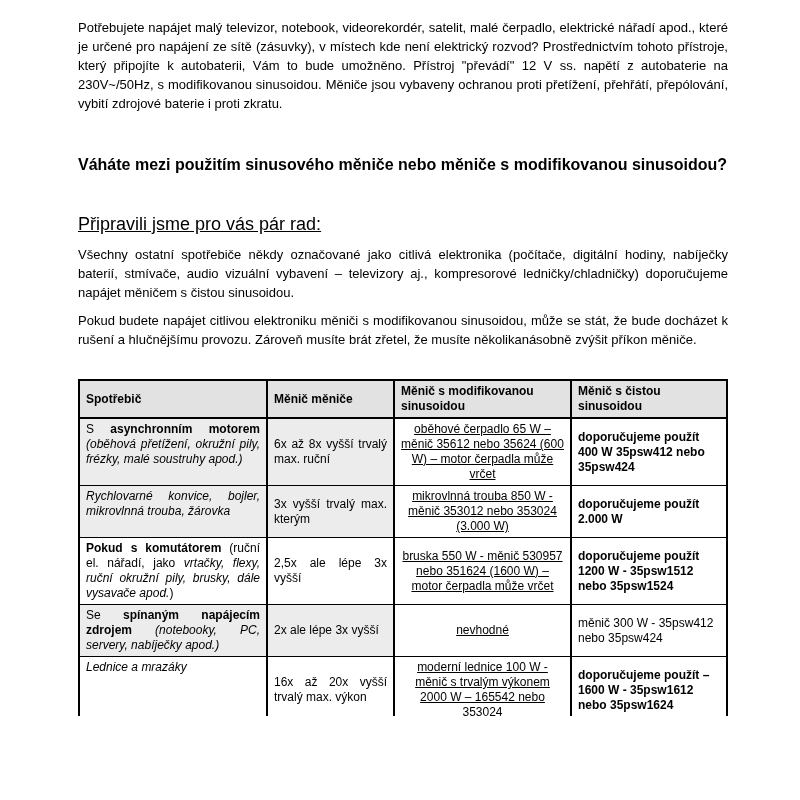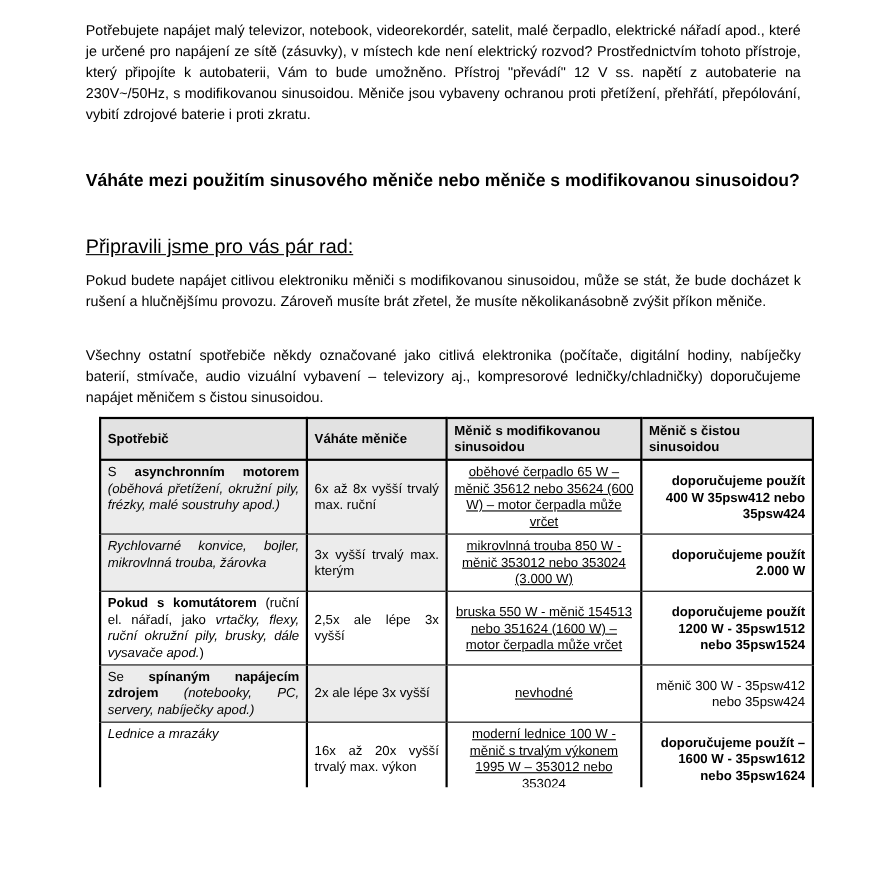--- a/index.html
+++ b/index.html
@@ -34,21 +34,20 @@
   .p-advice2    { margin-bottom: 9px; }
   .p-advice3    { margin-bottom: 30px; }
 
   table.inverter-table {
     border-collapse: collapse;
     table-layout: fixed;
     width: 648px;
     border: 2px solid var(--border-color, #000);
     font-size: 12px;
     line-height: 15px;
-    margin-left: 12px;
   }
   .inverter-table th,
   .inverter-table td {
     box-sizing: border-box;
     padding: 3px 6px 3px 6px;
     overflow: hidden;
   }
   .inverter-table th {
     border: 2px solid var(--border-color, #000);
     background: var(--header-bg, #e2e2e2);
@@ -66,85 +65,85 @@
   .inverter-table thead tr { height: 28px; }
   .inverter-table tbody tr:nth-child(1) { height: 65px; }
   .inverter-table tbody tr:nth-child(2) { height: 43px; }
   .inverter-table tbody tr:nth-child(3) { height: 66px; }
   .inverter-table tbody tr:nth-child(4) { height: 43px; }
   .inverter-table tbody tr:nth-child(5) { height: 66px; }
 
   .inverter-table td.c1 { text-align: justify; vertical-align: top; }
   .inverter-table td.c2 { text-align: justify; vertical-align: middle; }
   .inverter-table td.c3 { text-align: center;    vertical-align: middle; text-decoration: underline; }
-  .inverter-table td.c4 { text-align: right;    vertical-align: middle; }
+  .inverter-table td.c4 { text-align: left;    vertical-align: middle; }
   .inverter-table td.shaded { background: var(--shade-bg, #ececec); }
 
   .seg-n { font-weight: normal; font-style: normal; }
   .seg-b { font-weight: bold; }
   .seg-i { font-style: italic; }
 </style>
 </head>
 <body>
 
 <div class="page">
 
   <p class="body-text p-intro">Potřebujete napájet malý televizor, notebook, videorekordér, satelit, malé čerpadlo, elektrické nářadí apod., které je určené pro napájení ze sítě (zásuvky), v místech kde není elektrický rozvod? Prostřednictvím tohoto přístroje, který připojíte k autobaterii, Vám to bude umožněno. Přístroj "převádí" 12 V ss. napětí z autobaterie na 230V~/50Hz, s modifikovanou sinusoidou. Měniče jsou vybaveny ochranou proti přetížení, přehřátí, přepólování, vybití zdrojové baterie i proti zkratu.</p>
 
   <p class="h-question">Váháte mezi použitím sinusového měniče nebo měniče s modifikovanou sinusoidou?</p>
 
   <p class="h-advice">Připravili jsme pro vás pár rad:</p>
 
 
+  <p class="body-text p-advice2">Všechny ostatní spotřebiče někdy označované jako citlivá elektronika (počítače, digitální hodiny, nabíječky baterií, stmívače, audio vizuální vybavení – televizory aj., kompresorové ledničky/chladničky) doporučujeme napájet měničem s čistou sinusoidou.</p>
+
   <p class="body-text p-advice3">Pokud budete napájet citlivou elektroniku měniči s modifikovanou sinusoidou, může se stát, že bude docházet k rušení a hlučnějšímu provozu. Zároveň musíte brát zřetel, že musíte několikanásobně zvýšit příkon měniče.</p>
-
-  <p class="body-text p-advice2">Všechny ostatní spotřebiče někdy označované jako citlivá elektronika (počítače, digitální hodiny, nabíječky baterií, stmívače, audio vizuální vybavení – televizory aj., kompresorové ledničky/chladničky) doporučujeme napájet měničem s čistou sinusoidou.</p>
 
   <table class="inverter-table">
     <colgroup>
       <col style="width:188px">
       <col style="width:127px">
       <col style="width:177px">
       <col style="width:156px">
     </colgroup>
     <thead>
       <tr>
         <th>Spotřebič</th>
-        <th>Váháte měniče</th>
+        <th>Měnič měniče</th>
         <th>Měnič s modifikovanou sinusoidou</th>
         <th>Měnič s čistou sinusoidou</th>
       </tr>
     </thead>
     <tbody id="table-body">
         <tr>
           <td class="c1 shaded"><span class="seg-n">S </span><span class="seg-b">asynchronním motorem</span><span class="seg-n"> </span><span class="seg-i">(oběhová přetížení, okružní pily, frézky, malé soustruhy apod.)</span></td>
           <td class="c2 shaded"><span class="seg-n">6x až 8x vyšší trvalý max. ruční</span></td>
           <td class="c3"><span class="seg-n">oběhové čerpadlo 65 W – měnič 35612 nebo 35624 (600 W) – motor čerpadla může vrčet</span></td>
           <td class="c4"><span class="seg-b">doporučujeme použít 400 W 35psw412 nebo 35psw424</span></td>
         </tr>
         <tr>
           <td class="c1 shaded"><span class="seg-i">Rychlovarné konvice, bojler, mikrovlnná trouba, žárovka</span></td>
           <td class="c2 shaded"><span class="seg-n">3x vyšší trvalý max. kterým</span></td>
           <td class="c3"><span class="seg-n">mikrovlnná trouba 850 W - měnič 353012 nebo 353024 (3.000 W)</span></td>
           <td class="c4"><span class="seg-b">doporučujeme použít 2.000 W</span></td>
         </tr>
         <tr>
           <td class="c1"><span class="seg-b">Pokud s komutátorem</span><span class="seg-n"> (ruční el. nářadí, jako </span><span class="seg-i">vrtačky, flexy, ruční okružní pily, brusky, dále vysavače apod.</span><span class="seg-n">)</span></td>
           <td class="c2"><span class="seg-n">2,5x ale lépe 3x vyšší</span></td>
-          <td class="c3"><span class="seg-n">bruska 550 W - měnič 154513 nebo 351624 (1600 W) – motor čerpadla může vrčet</span></td>
+          <td class="c3"><span class="seg-n">bruska 550 W - měnič 530957 nebo 351624 (1600 W) – motor čerpadla může vrčet</span></td>
           <td class="c4"><span class="seg-b">doporučujeme použít 1200 W - 35psw1512 nebo 35psw1524</span></td>
         </tr>
         <tr>
           <td class="c1 shaded"><span class="seg-n">Se </span><span class="seg-b">spínaným napájecím zdrojem</span><span class="seg-n"> </span><span class="seg-i">(notebooky, PC, servery, nabíječky apod.)</span></td>
           <td class="c2 shaded"><span class="seg-n">2x ale lépe 3x vyšší</span></td>
           <td class="c3"><span class="seg-n">nevhodné</span></td>
           <td class="c4"><span class="seg-n">měnič 300 W - 35psw412 nebo 35psw424</span></td>
         </tr>
         <tr>
           <td class="c1"><span class="seg-i">Lednice a mrazáky</span></td>
           <td class="c2"><span class="seg-n">16x až 20x vyšší trvalý max. výkon</span></td>
-          <td class="c3"><span class="seg-n">moderní lednice 100 W - měnič s trvalým výkonem 1995 W – 353012 nebo 353024</span></td>
+          <td class="c3"><span class="seg-n">moderní lednice 100 W - měnič s trvalým výkonem 2000 W – 165542 nebo 353024</span></td>
           <td class="c4"><span class="seg-b">doporučujeme použít – 1600 W - 35psw1612 nebo 35psw1624</span></td>
         </tr>
       </tbody>
   </table>
 
 </div>
 
 </body></html>

